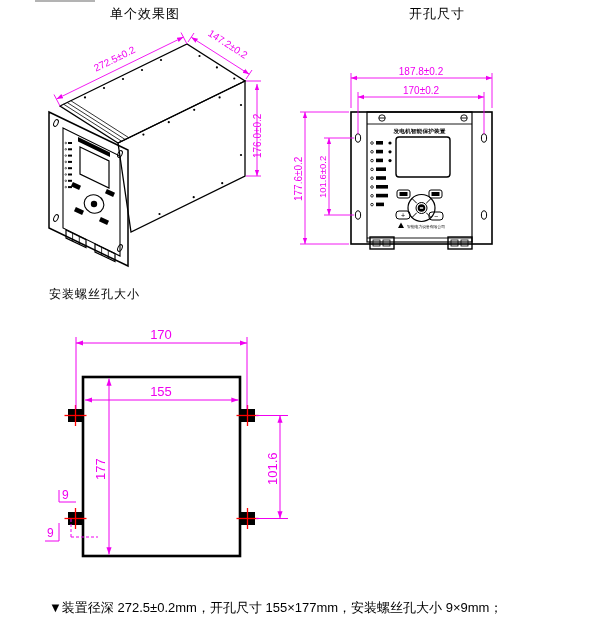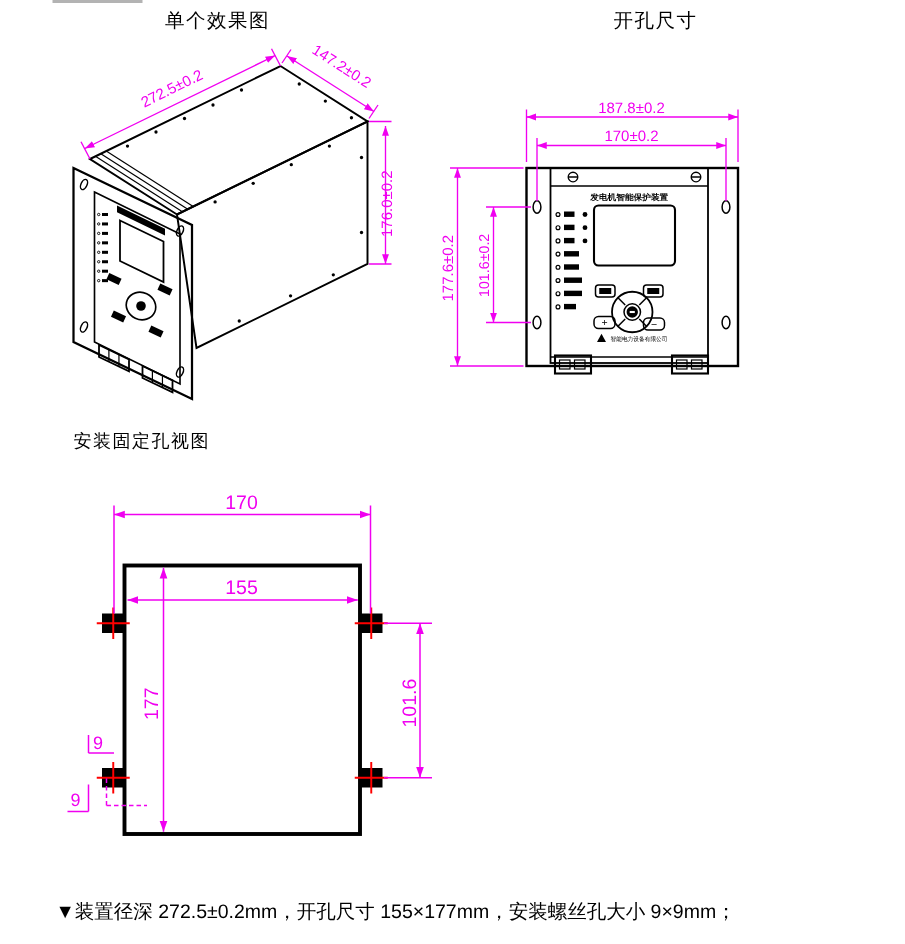--- a/index.html
+++ b/index.html
@@ -1,34 +1,34 @@
 <!DOCTYPE html>
 <html><head>
 <meta charset="utf-8">
 <style>
   html,body{margin:0;padding:0;background:#fff;}
   body{width:603px;height:629px;position:relative;overflow:hidden;
        font-family:"Liberation Sans", sans-serif;color:#000;}
   .abs{position:absolute;}
   .fig-title{font-size:13px;letter-spacing:1px;text-align:center;}
   .section-title{font-size:12px;letter-spacing:1px;}
-  .footnote{font-size:13px;white-space:nowrap;}
+  .footnote{font-size:13px;white-space:nowrap;margin-left:12px;}
   .toprule{background:#b3b3b3;height:2px;width:60px;}
   svg text{font-family:"Liberation Sans", sans-serif;}
   .dimtxt{fill:#f000f0;}
   .blk{stroke:#000;fill:none;}
 </style>
 </head>
 <body>
 
 <div class="abs toprule" style="left:35px;top:0;"></div>
 
 <div class="abs fig-title" style="left:60px;top:5px;width:170px;">单个效果图</div>
 <div class="abs fig-title" style="left:352px;top:5px;width:170px;">开孔尺寸</div>
-<div class="abs section-title" style="left:49px;top:286px;">安装固定孔视图</div>
+<div class="abs section-title" style="left:49px;top:286px;">安装螺丝孔大小</div>
 
 <svg class="abs" style="left:30px;top:30px;" width="280" height="245" viewBox="0 0 280 245">
   <defs>
     <marker id="arM" viewBox="0 0 10 10" refX="9" refY="5" markerWidth="8" markerHeight="8" orient="auto-start-reverse">
       <path d="M0,1.8 L9,5 L0,8.2 z" fill="#f000f0"></path>
     </marker>
   </defs>
 
   <g>
     <polygon class="blk" points="88,113 215,51 215,146 101,202" fill="#fff" stroke-width="1.3"></polygon>

